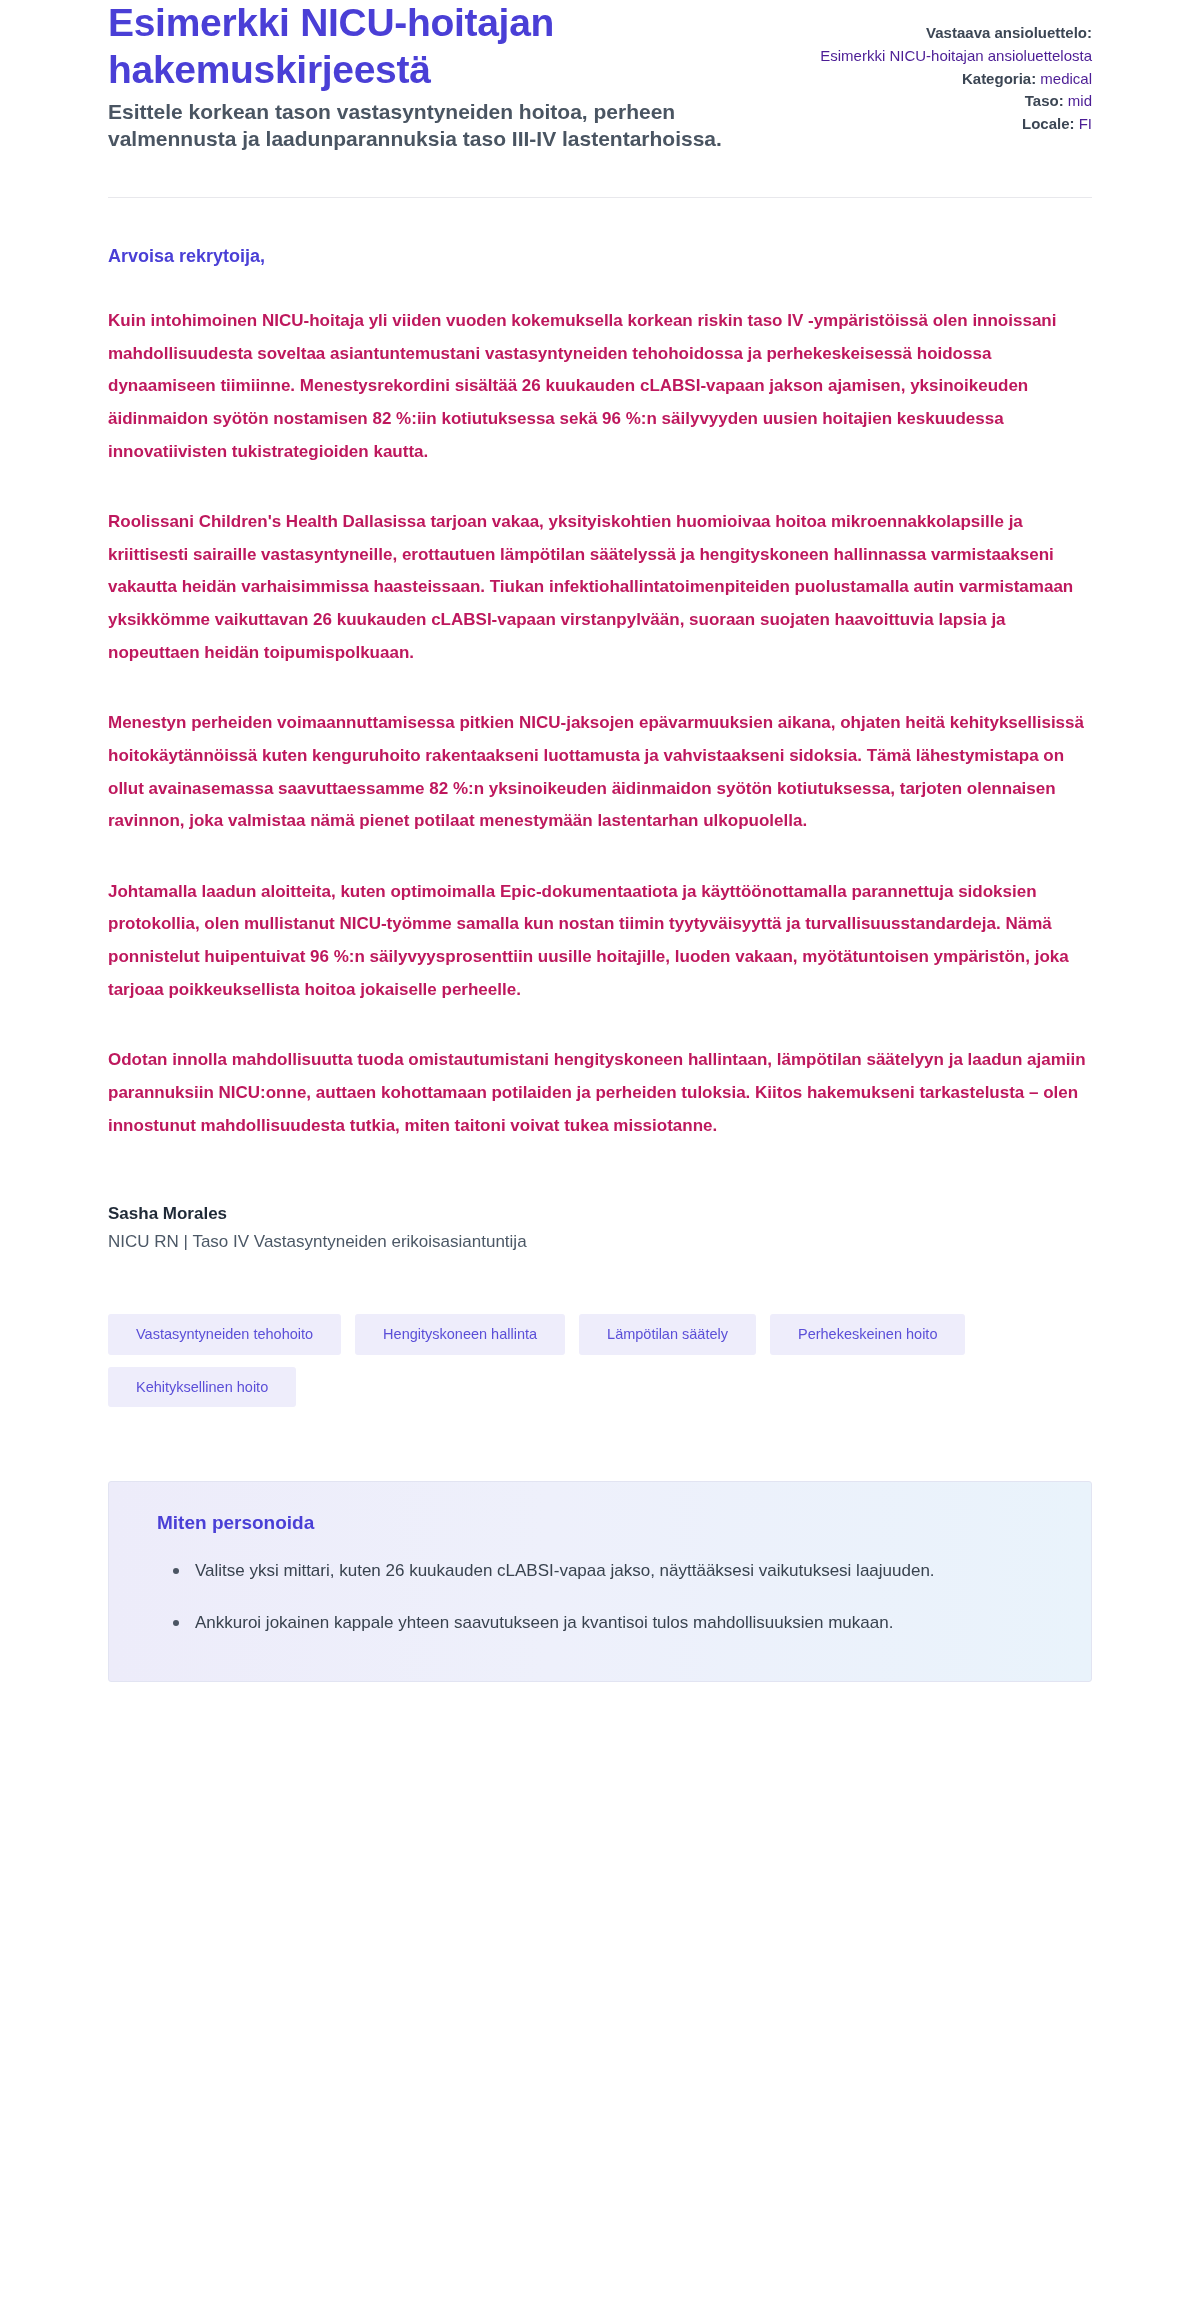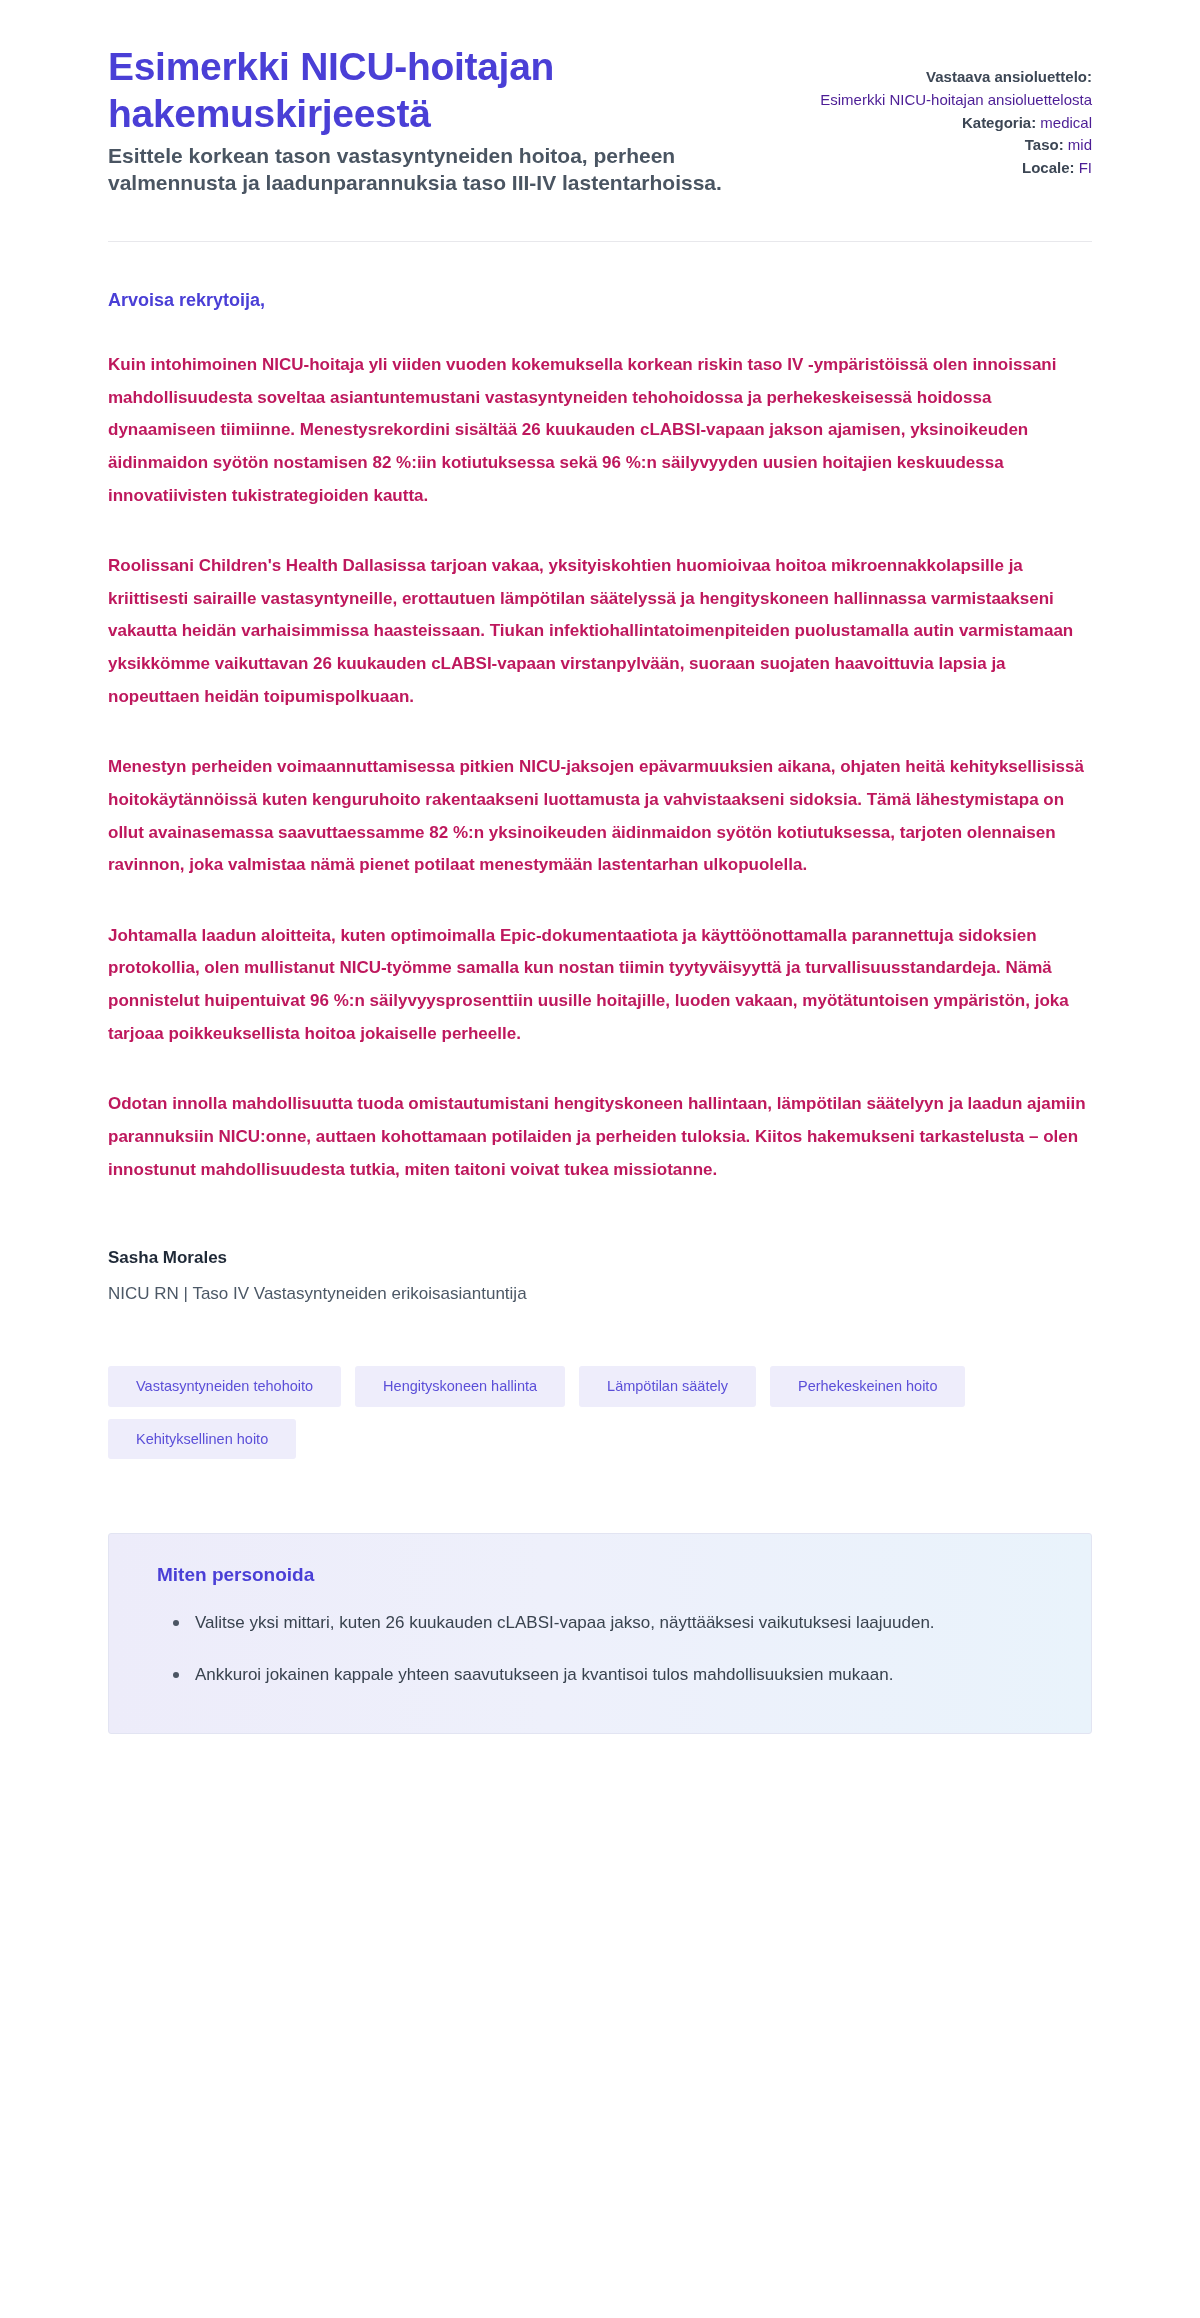--- a/index.html
+++ b/index.html
@@ -20,21 +20,20 @@
     box-sizing: border-box;
     padding: 0 108px;
     background: #ffffff;
   }
 
   
   .header {
     display: flex;
     align-items: flex-start;
     justify-content: space-between;
-    padding-top: 44px;
     gap: 42px;
   }
   .header-left {
     max-width: 640px;
   }
   .doc-title {
     font-size: 39px;
     line-height: 1.2;
     font-weight: 700;
     color: #4a3fd6;
@@ -90,21 +89,21 @@
   }
 
   
   .signature {
     margin-top: 62px;
   }
   .sig-name {
     font-size: 17px;
     font-weight: 700;
     color: #1f2937;
-    margin: 0 0 16px 0;
+    margin: 0 0 8px 0;
   }
   .sig-role {
     font-size: 17px;
     color: #4c5866;
     margin: 0;
   }
 
   
   .tags {
     display: flex;

